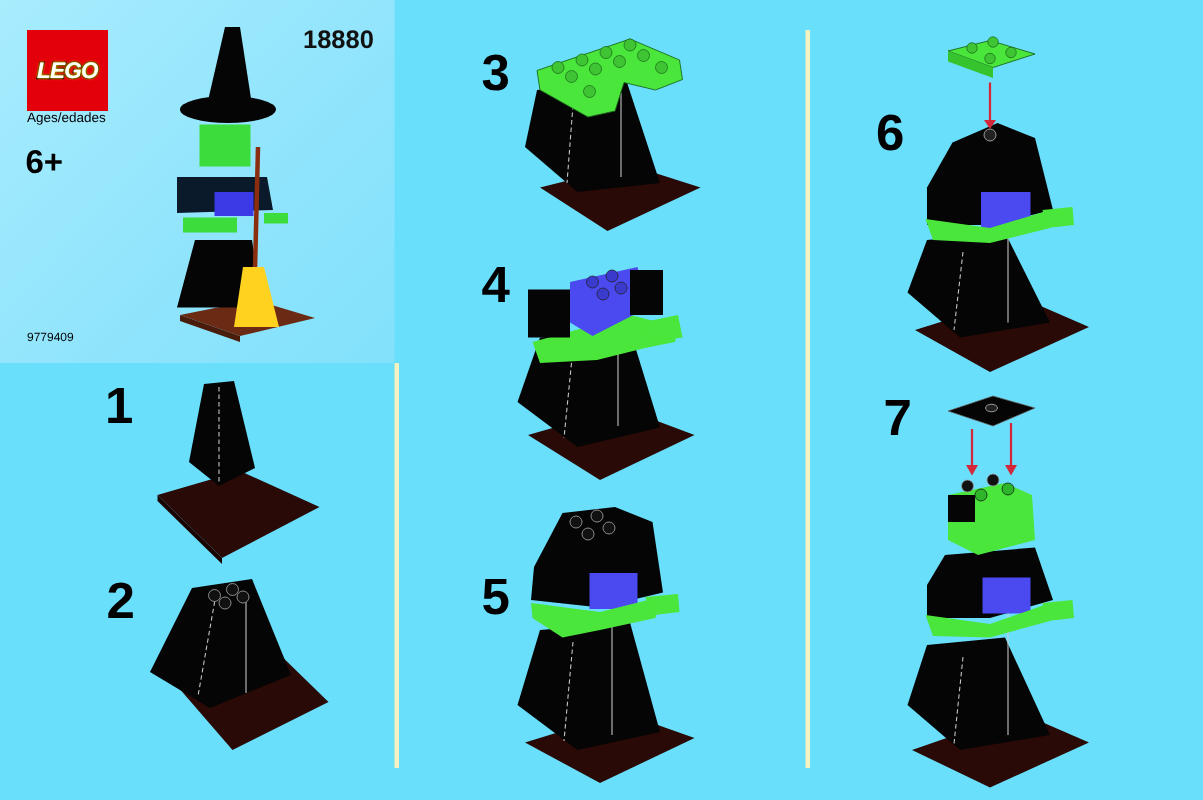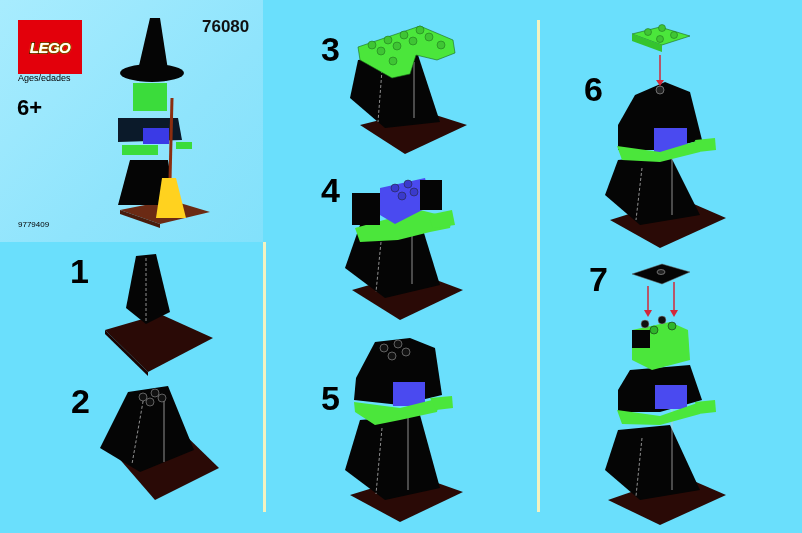--- a/index.html
+++ b/index.html
@@ -1,38 +1,38 @@
 <!DOCTYPE html>
 <html><head>
 <meta charset="utf-8">
 <style>
   html, body { margin:0; padding:0; }
   body { width:802px; height:533px; background:#6ADFFC; position:relative; overflow:hidden; font-family:"Liberation Sans", sans-serif; }
   .abs { position:absolute; }
   .cover-panel { left:0; top:0; width:263px; height:242px; background:linear-gradient(135deg,#A8ECFE 0%, #8FE4FC 60%, #82E1FB 100%); }
   .divider { width:3px; background:#F3F2C0; }
-  .lego-logo { left:18px; top:20px; width:64px; height:54px; background:#E3000B; display:flex; align-items:center; justify-content:center; }
+  .lego-logo { left:18px; top:20px; width:54px; height:54px; background:#E3000B; display:flex; align-items:center; justify-content:center; }
   .lego-logo span { font-weight:bold; font-style:italic; color:#fff; font-size:15px; letter-spacing:-0.5px; -webkit-text-stroke:1.5px #000; paint-order:stroke fill; text-shadow:0 0 2px #FFD500, 0 0 1px #FFD500; }
   .ages-label { left:18px; top:73px; font-size:9px; color:#000; }
   .age-value { left:17px; top:95px; font-size:22px; font-weight:bold; color:#000; }
   .set-number { left:202px; top:17px; font-size:17px; font-weight:bold; color:#111; }
   .item-code { left:18px; top:220px; font-size:8px; color:#000; }
   .step-num { font-size:34px; font-weight:bold; color:#000; line-height:1; }
   svg { position:absolute; overflow:visible; }
 </style>
 </head>
 <body>
 
 <div class="abs cover-panel"></div>
 <div class="abs lego-logo">
     <span>LEGO</span>
   </div>
 <div class="abs ages-label">Ages/edades</div>
 <div class="abs age-value">6+</div>
-<div class="abs set-number">76080</div>
+<div class="abs set-number">18880</div>
 <div class="abs item-code">9779409</div>
 
 <svg style="left:0;top:0" width="802" height="533">
 
   <polygon points="120,210 170,200 210,212 160,224" fill="#6B2A14"></polygon>
   <polygon points="120,210 160,224 160,228 120,214" fill="#4a1c0c"></polygon>
 
   <polygon points="130,160 168,160 175,205 118,205" fill="#050505"></polygon>
 
   <polygon points="118,118 178,118 182,140 118,142" fill="#0b1a2a"></polygon>

